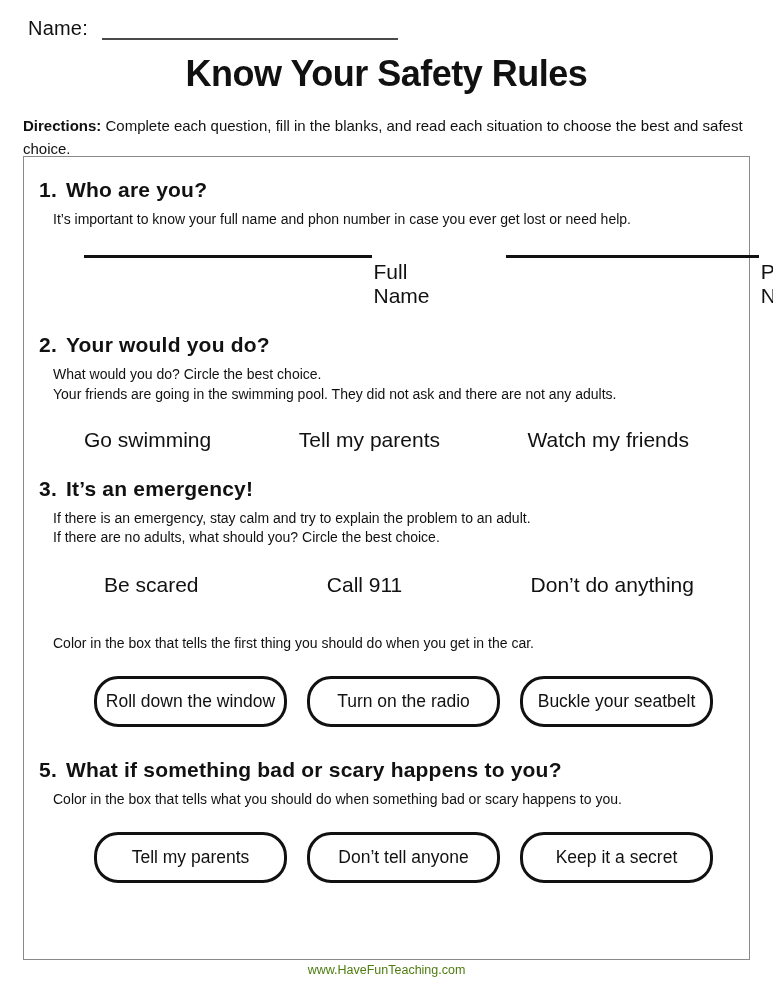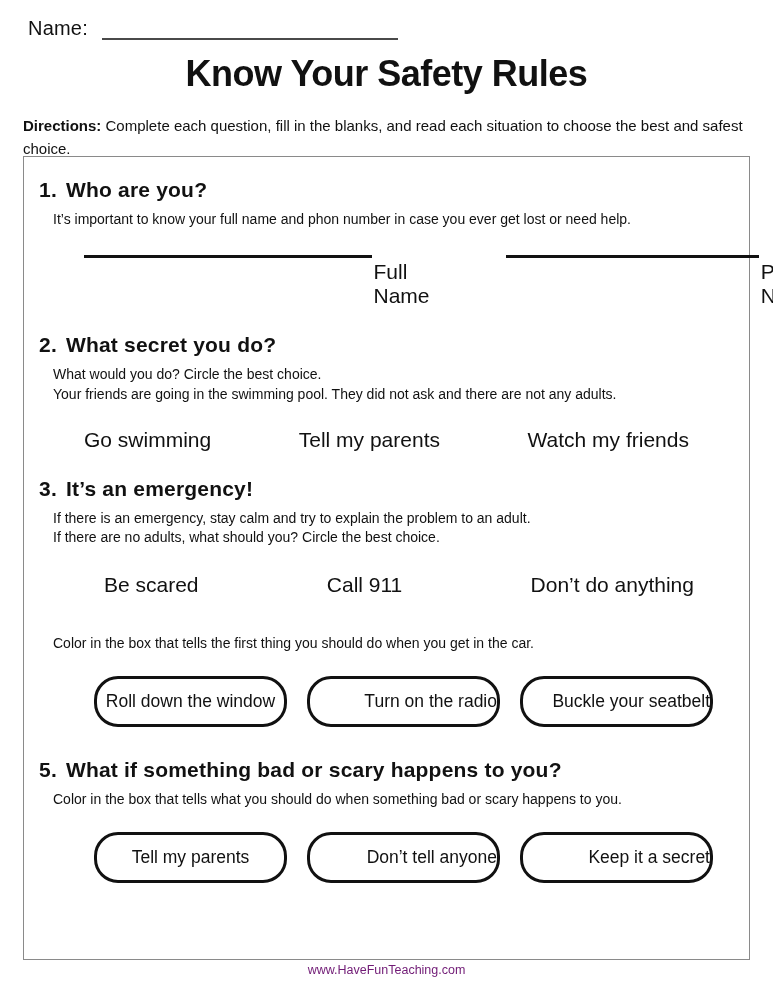--- a/index.html
+++ b/index.html
@@ -93,36 +93,36 @@
     width: 193px;
     height: 51px;
     border: 3px solid #111;
     border-radius: 24px;
     display: flex;
     align-items: center;
     justify-content: center;
     font-size: 17.5px;
     background: #ffffff;
   }
-  .answer-box + .answer-box { margin-left: 20px; justify-content: flex-end; }
+  .answer-box + .answer-box { margin-left: 20px; }
   
   .sec-2 { margin-top: 25px; }
   .sec-3 { margin-top: 25px; }
   .sec-4 { margin-top: 37px; }
   .sec-5 { margin-top: 31px; }
   .sec-3 .choices-row { margin-left: 65px; margin-right: 40px; margin-top: 25px; }
   
   .footer {
     position: absolute;
     left: 0;
     top: 963px;
     width: 773px;
     text-align: center;
     font-size: 12.5px;
-    color: #701a75;
+    color: #4d7c0f;
   }
 </style>
 </head>
 <body>
 
 <div class="page">
 
   <div class="name-row">
     <span class="name-label">Name:</span>
     <span class="name-line"></span>
@@ -146,21 +146,21 @@
         </div>
         <div class="blank blank-2">
           <div class="blank-line"></div>
           <div class="blank-label">Phone Number</div>
         </div>
       </div>
     </div>
 
     <div class="section sec-2">
       <div class="section-heading">
-        <span class="num">2.</span><span>What secret you do?</span>
+        <span class="num">2.</span><span>Your would you do?</span>
       </div>
       <div class="section-sub">
         <div>What would you do? Circle the best choice.</div>
         <div>Your friends are going in the swimming pool. They did not ask and there are not any adults.</div>
       </div>
       <div class="choices-row">
         <span class="choice">Go swimming</span>
         <span class="choice">Tell my parents</span>
         <span class="choice">Watch my friends</span>
       </div>

